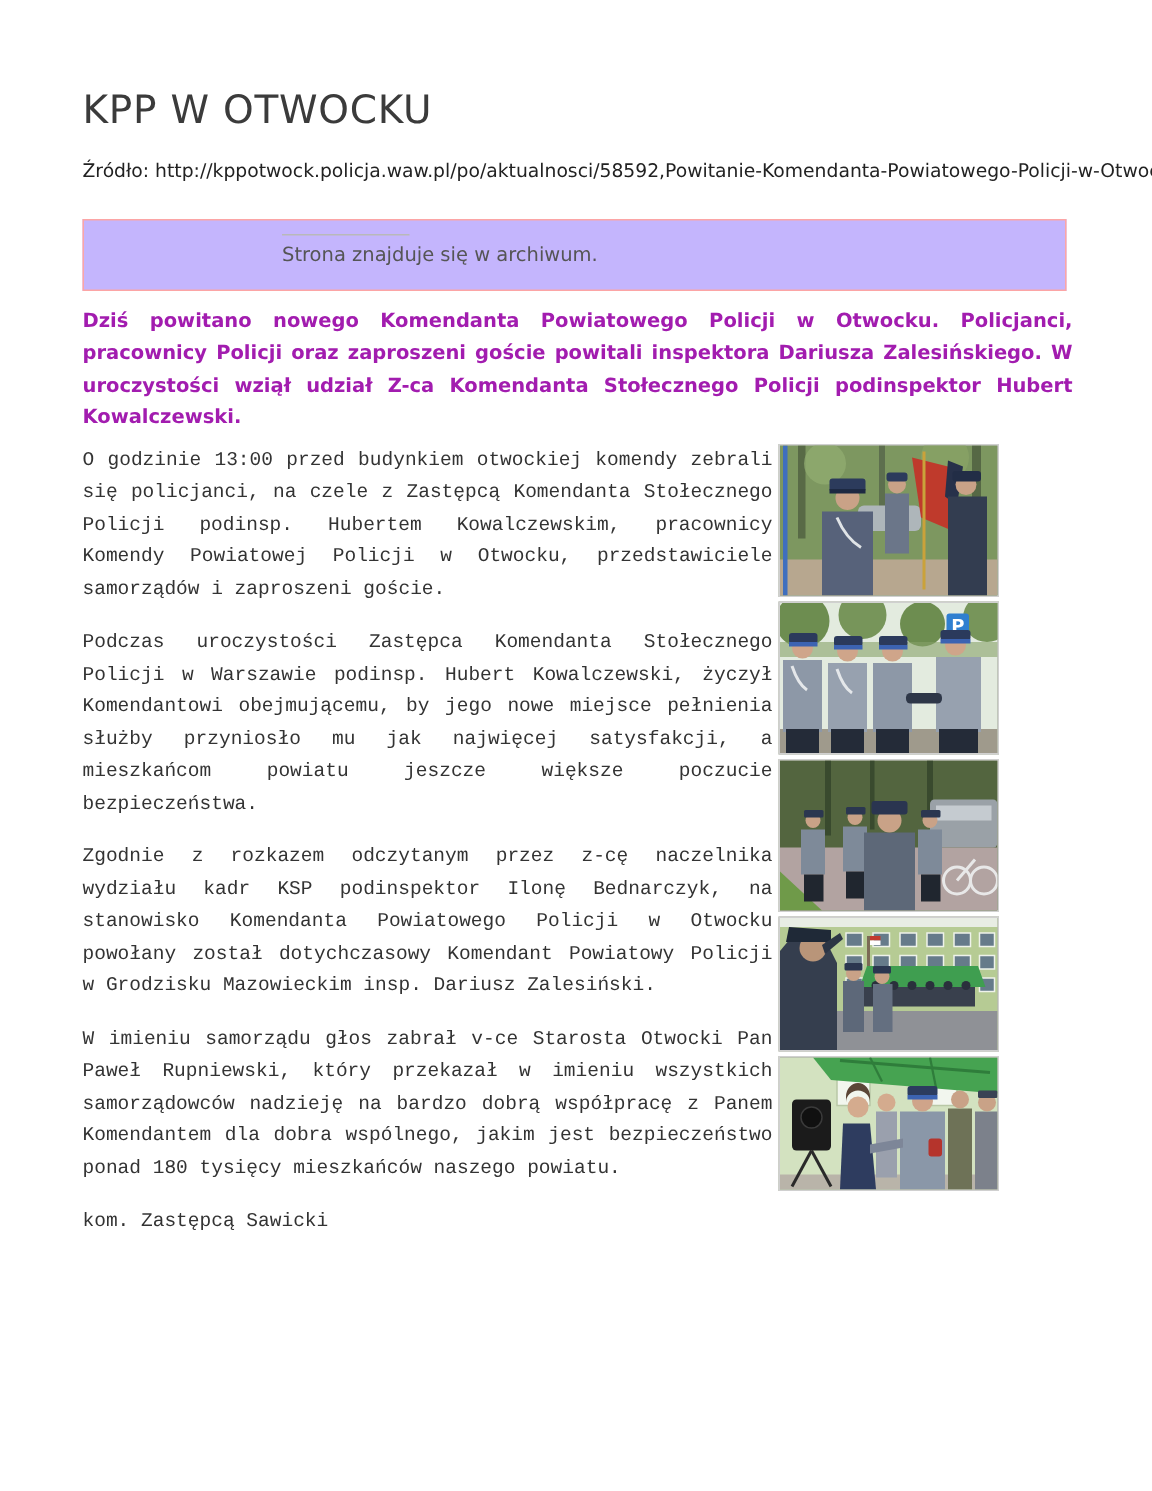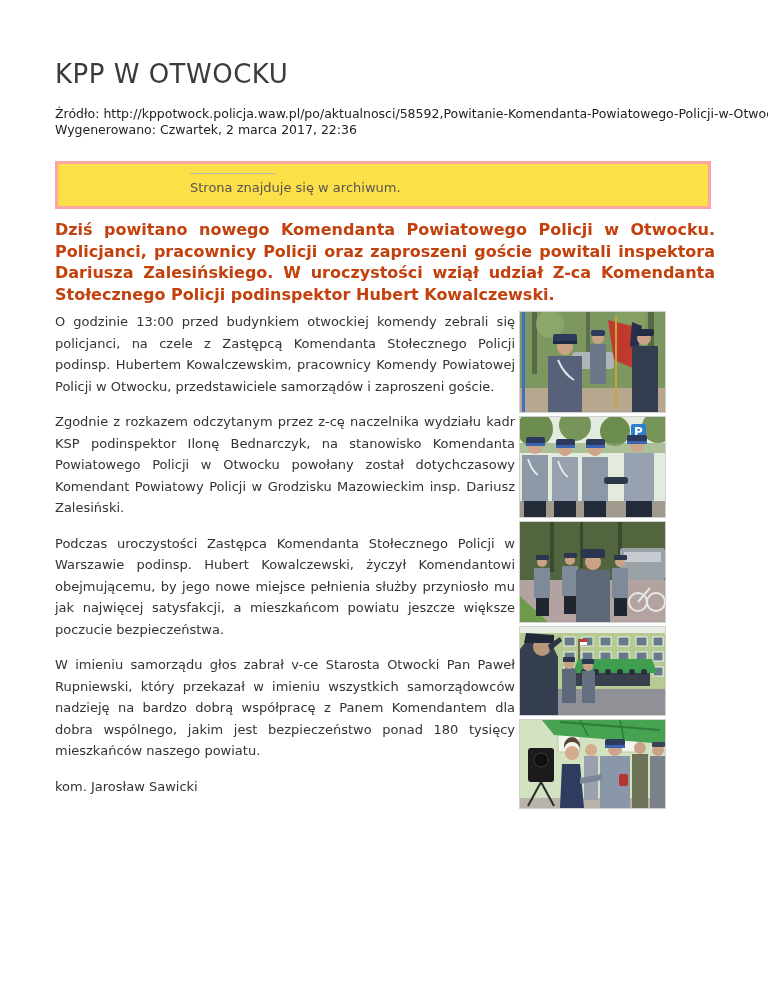--- a/index.html
+++ b/index.html
@@ -13,80 +13,79 @@
   .page-title{
     margin:0;font-size:26px;line-height:32px;font-weight:400;
     color:#3b3b3b;letter-spacing:.5px;
   }
 
   .meta{margin-top:16px;font-size:12.5px;line-height:15.5px;color:#222222;}
   .meta div{white-space:nowrap;}
 
   .archive-box{
     margin-top:24px;width:656px;height:48px;box-sizing:border-box;
-    border:3px solid #fca5a5;background:#fde047;
+    border:1px solid #fca5a5;background:#c4b5fd;
     padding:9px 0 0 132px;
   }
   .archive-rule{display:block;width:85px;height:0;border-top:1px solid #b9b9b9;margin:0 0 6px 0;}
   .archive-text{margin:0;font-size:13px;color:#555555;}
 
   .article-title{
     margin:30px 0 0 0;width:660px;
     font-size:24px;line-height:33px;font-weight:400;color:#3b3b3b;
   }
 
   .lead{
     margin:10px 0 0 0;width:660px;
-    font-size:16px;line-height:21.5px;font-weight:700;color:#c2410c;
+    font-size:13px;line-height:21.5px;font-weight:700;color:#a21caf;
     text-align:justify;
   }
 
   .content-row{margin-top:6px;display:flex;align-items:flex-start;}
   .text-col{width:460px;margin-right:4px;}
   .text-col p{
     margin:0 0 14px 0;font-size:13px;line-height:21.5px;
-    text-align:justify;color:#333333;
+    text-align:justify;color:#333333;font-family:Liberation Mono, monospace;
   }
   .byline{margin-top:4px;font-size:13px;color:#333333;text-align:left !important;}
 
   .photo-col{width:145px;}
   .photo{
     display:block;width:145px;margin:0 0 3px 0;
     border:1px solid #d0d0d0;box-sizing:content-box;line-height:0;
     background:#9aa48c;
   }
   .photo svg{display:block;}
 </style>
 </head>
 <body>
 
 <div class="page">
 
   <h1 class="page-title">KPP W OTWOCKU</h1>
 
   <div class="meta">
     <div>Źródło: http://kppotwock.policja.waw.pl/po/aktualnosci/58592,Powitanie-Komendanta-Powiatowego-Policji-w-Otwocku.html</div>
-    <div>Wygenerowano: Czwartek, 2 marca 2017, 22:36</div>
   </div>
 
   <div class="archive-box">
     <span class="archive-rule"></span>
     <p class="archive-text">Strona znajduje się w archiwum.</p>
   </div>
 
 
   <p class="lead">Dziś powitano nowego Komendanta Powiatowego Policji w Otwocku. Policjanci, pracownicy Policji oraz zaproszeni goście powitali inspektora Dariusza Zalesińskiego. W uroczystości wziął udział Z-ca Komendanta Stołecznego Policji podinspektor Hubert Kowalczewski.</p>
 
   <div class="content-row">
     <div class="text-col">
       <p>O godzinie 13:00 przed budynkiem otwockiej komendy zebrali się policjanci, na czele z Zastępcą Komendanta Stołecznego Policji podinsp. Hubertem Kowalczewskim, pracownicy Komendy Powiatowej Policji w Otwocku, przedstawiciele samorządów i zaproszeni goście.</p>
+      <p>Podczas uroczystości Zastępca Komendanta Stołecznego Policji w Warszawie podinsp. Hubert Kowalczewski, życzył Komendantowi obejmującemu, by jego nowe miejsce pełnienia służby przyniosło mu jak najwięcej satysfakcji, a mieszkańcom powiatu jeszcze większe poczucie bezpieczeństwa.</p>
       <p>Zgodnie z rozkazem odczytanym przez z-cę naczelnika wydziału kadr KSP podinspektor Ilonę Bednarczyk, na stanowisko Komendanta Powiatowego Policji w Otwocku powołany został dotychczasowy Komendant Powiatowy Policji w Grodzisku Mazowieckim insp. Dariusz Zalesiński.</p>
-      <p>Podczas uroczystości Zastępca Komendanta Stołecznego Policji w Warszawie podinsp. Hubert Kowalczewski, życzył Komendantowi obejmującemu, by jego nowe miejsce pełnienia służby przyniosło mu jak najwięcej satysfakcji, a mieszkańcom powiatu jeszcze większe poczucie bezpieczeństwa.</p>
       <p>W imieniu samorządu głos zabrał v-ce Starosta Otwocki Pan Paweł Rupniewski, który przekazał w imieniu wszystkich samorządowców nadzieję na bardzo dobrą współpracę z Panem Komendantem dla dobra wspólnego, jakim jest bezpieczeństwo ponad 180 tysięcy mieszkańców naszego powiatu.</p>
-      <p class="byline">kom. Jarosław Sawicki</p>
+      <p class="byline">kom. Zastępcą Sawicki</p>
     </div>
 
     <div class="photo-col">
 
       <figure class="photo" aria-label="Policjanci w mundurach ze sztandarem przed budynkiem komendy">
         <svg width="145" height="100" viewBox="0 0 145 100" xmlns="http://www.w3.org/2000/svg">
           <rect width="145" height="100" fill="#7d9760"></rect>
           <rect x="12" y="0" width="5" height="62" fill="#4f5f40" opacity=".8"></rect>
           <rect x="66" y="0" width="4" height="55" fill="#55654a" opacity=".8"></rect>
           <rect x="128" y="0" width="6" height="60" fill="#4c5c3e" opacity=".8"></rect>

